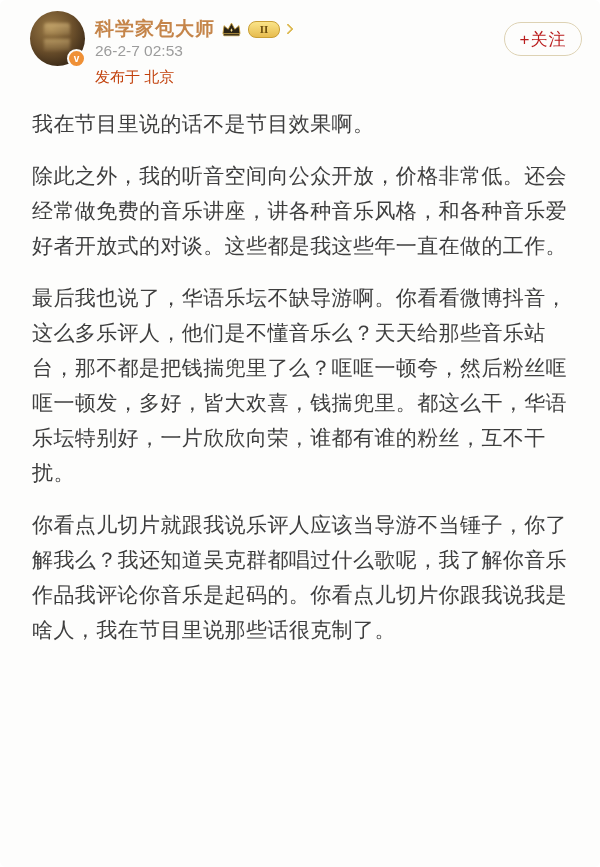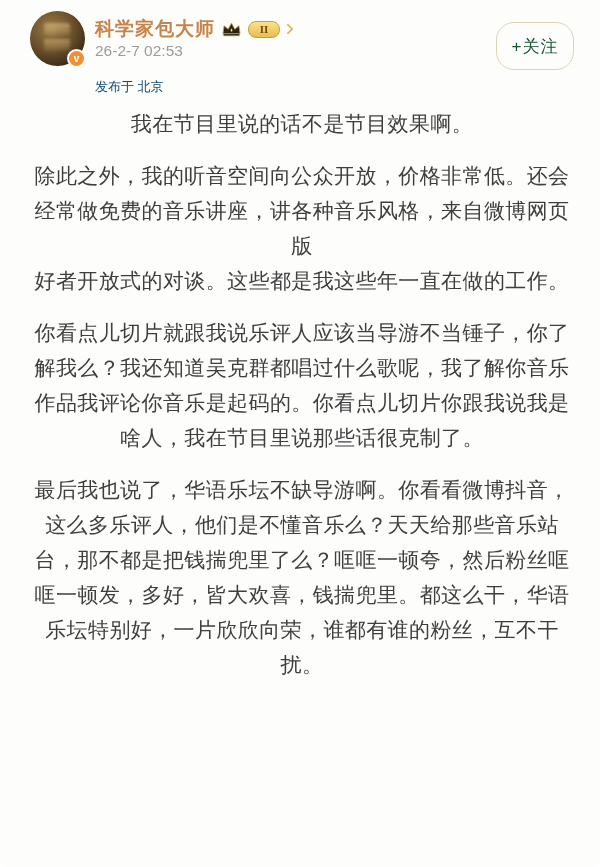--- a/index.html
+++ b/index.html
@@ -43,32 +43,32 @@
     border:1px solid #c99f35;border-radius:8px;
     color:#6f500f;font-size:11px;font-weight:bold;
     font-family:"Liberation Serif", serif;line-height:1;
   }
   .badge-tail{
     width:6px;height:6px;margin-left:-2px;flex:0 0 auto;
     border-top:2px solid #dcb84f;border-right:2px solid #dcb84f;
     transform:rotate(45deg);border-radius:1px;
   }
   .meta-row{font-size:15.5px;color:#9c9c9c;display:flex;gap:12px;white-space:nowrap;}
-  .meta-row2{margin-top:18px;font-size:13px;color:#0c4a6e;}
+  .meta-row2{margin-top:8px;font-size:15px;color:#c2410c;}
   .follow-btn{
-    position:absolute;right:26px;top:22px;
-    width:78px;height:48px;box-sizing:border-box;
+    position:absolute;right:18px;top:22px;
+    width:78px;height:34px;box-sizing:border-box;
     border:1.5px solid #ddd2b4;border-radius:18px;
-    background:#fdfdfc;color:#14532d;font-size:17px;
+    background:#fdfdfc;color:#b91c1c;font-size:17px;
     display:flex;align-items:center;justify-content:center;
     letter-spacing:1px;cursor:pointer;
     font-family:"Liberation Sans", sans-serif;
   }
   
-  .content{padding:10px 28px 0 32px;text-align:center;}
+  .content{padding:10px 28px 0 32px;}
   .content p{
     margin:0 0 17px 0;
     font-size:21px;line-height:35px;letter-spacing:0.4px;
     color:#3e3e3e;white-space:pre-line;
   }
 </style>
 </head>
 <body>
 
 <div class="screen">
@@ -97,27 +97,27 @@
       </div>
       <div class="meta-row2">发布于 北京</div>
     </div>
 
     <div class="follow-btn">+关注</div>
   </div>
 
   <div class="content">
     <p>我在节目里说的话不是节目效果啊。</p>
     <p>除此之外，我的听音空间向公众开放，价格非常低。还会
-经常做免费的音乐讲座，讲各种音乐风格，来自微博网页版
+经常做免费的音乐讲座，讲各种音乐风格，和各种音乐爱
 好者开放式的对谈。这些都是我这些年一直在做的工作。</p>
-    <p>你看点儿切片就跟我说乐评人应该当导游不当锤子，你了
-解我么？我还知道吴克群都唱过什么歌呢，我了解你音乐
-作品我评论你音乐是起码的。你看点儿切片你跟我说我是
-啥人，我在节目里说那些话很克制了。</p>
     <p>最后我也说了，华语乐坛不缺导游啊。你看看微博抖音，
 这么多乐评人，他们是不懂音乐么？天天给那些音乐站
 台，那不都是把钱揣兜里了么？哐哐一顿夸，然后粉丝哐
 哐一顿发，多好，皆大欢喜，钱揣兜里。都这么干，华语
 乐坛特别好，一片欣欣向荣，谁都有谁的粉丝，互不干
 扰。</p>
+    <p>你看点儿切片就跟我说乐评人应该当导游不当锤子，你了
+解我么？我还知道吴克群都唱过什么歌呢，我了解你音乐
+作品我评论你音乐是起码的。你看点儿切片你跟我说我是
+啥人，我在节目里说那些话很克制了。</p>
   </div>
 
 </div>
 
 </body></html>

